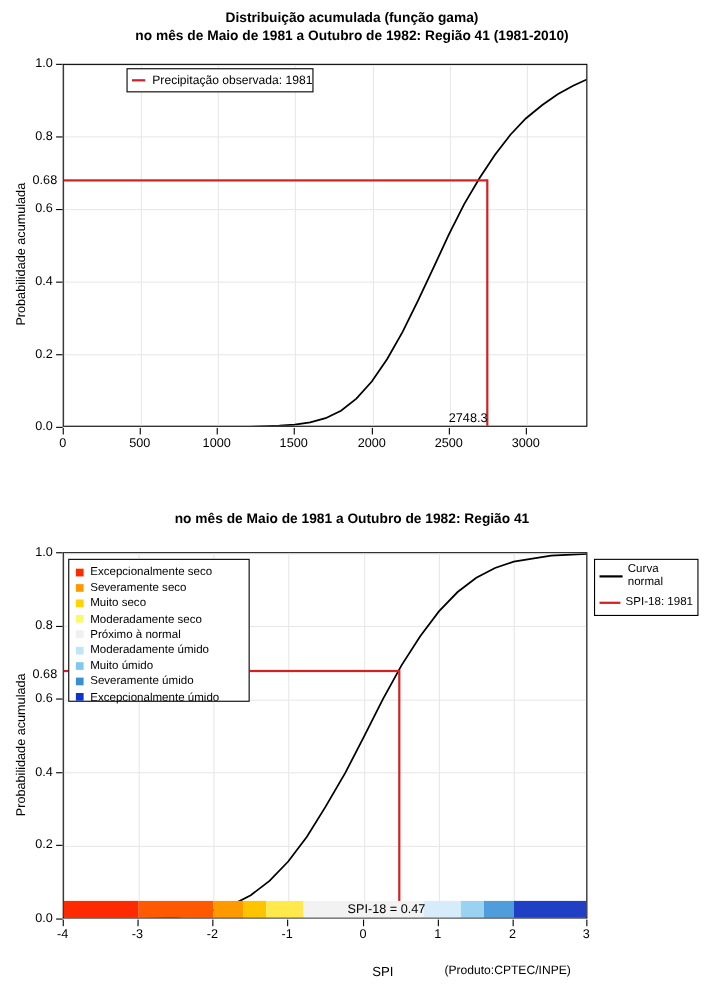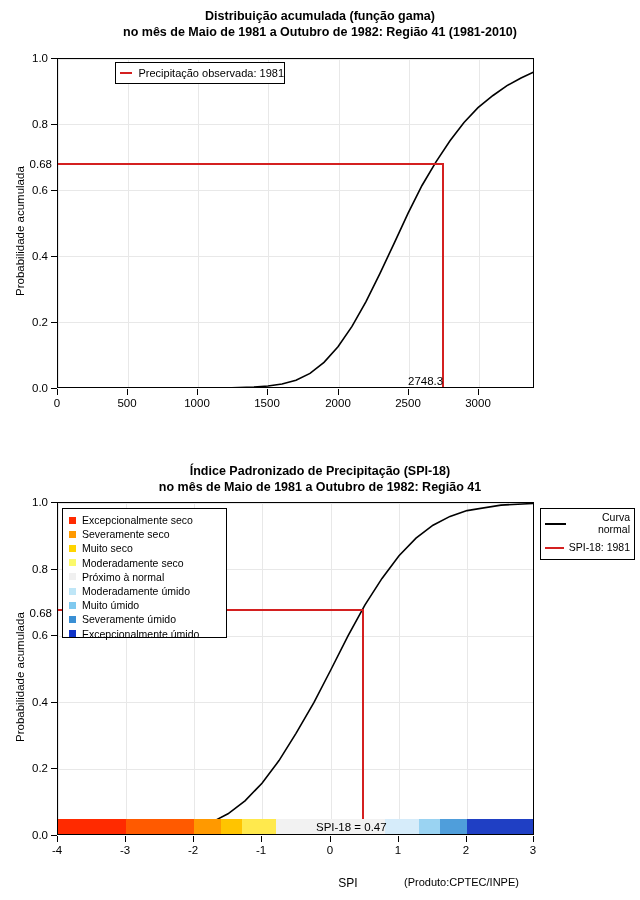--- a/index.html
+++ b/index.html
@@ -236,21 +236,20 @@
   <div class="xtick" style="left:197px; top:397px;">1000</div>
   <div class="xtick" style="left:267px; top:397px;">1500</div>
   <div class="xtick" style="left:338px; top:397px;">2000</div>
   <div class="xtick" style="left:408px; top:397px;">2500</div>
   <div class="xtick" style="left:478px; top:397px;">3000</div>
 
 </div>
 
 <div class="panel" id="panel-bottom">
   <div id="title-bottom">
-    <div class="title">Índice Padronizado de Precipitação (SPI-18)</div>
     <div class="title">no mês de Maio de 1981 a Outubro de 1982: Região 41</div>
   </div>
 </div>
 
 <div class="ylabel-rot" style="left:14px; top:742px;">Probabilidade acumulada</div>
 
 <div class="ytick" style="top:835px; width:48px; left:0;">0.0</div>
 <div class="ytick" style="top:768px; width:48px; left:0;">0.2</div>
 <div class="ytick" style="top:702px; width:48px; left:0;">0.4</div>
 <div class="ytick" style="top:635px; width:48px; left:0;">0.6</div>
@@ -339,21 +338,21 @@
     </div>
   <div class="row">
       <span class="sq" style="background:#1034c8"></span>
       <span class="legend-text">Excepcionalmente úmido</span>
     </div>
 </div>
 
 <div class="legend-box" id="legend-curves">
   <div class="row">
     <span class="legend-line black"></span>
-    <span class="legend-text" style="white-space:normal;text-align:right;">Curva normal</span>
+    <span class="legend-text" style="white-space:normal;">Curva normal</span>
   </div>
   <div class="row" style="margin-top:6px;justify-content:center;">
     <span class="legend-line"></span>
     <span class="legend-text">SPI-18: 1981</span>
   </div>
 </div>
 
 <div class="tickmark" style="left:57px; top:836px; width:1px; height:6px;"></div>
 <div class="tickmark" style="left:125px; top:836px; width:1px; height:6px;"></div>
 <div class="tickmark" style="left:193px; top:836px; width:1px; height:6px;"></div>

